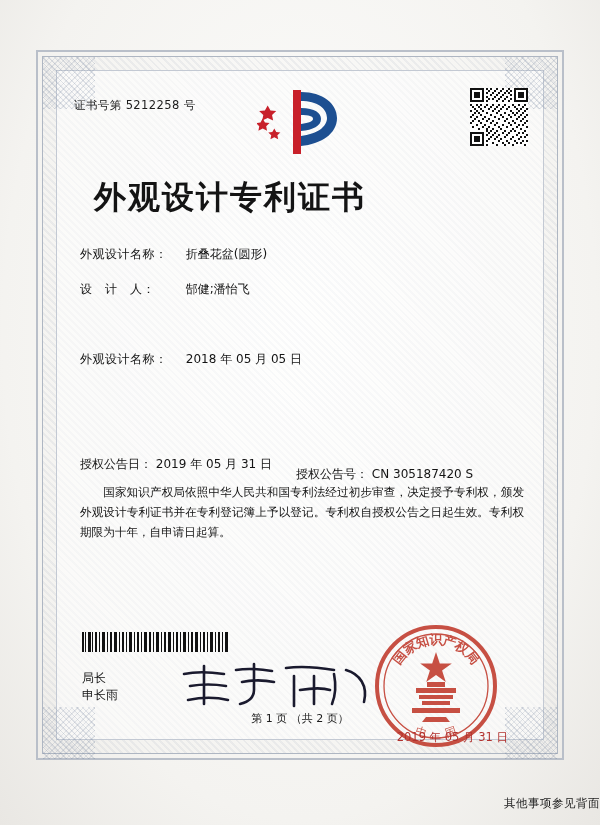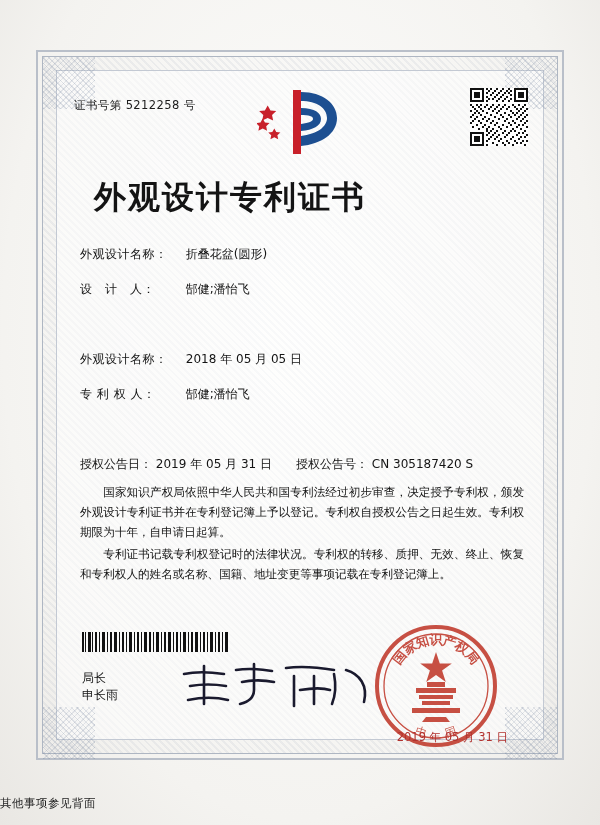--- a/index.html
+++ b/index.html
@@ -181,21 +181,21 @@
     position: absolute;
     left: 0; right: 0; bottom: 14px;
     text-align: center;
     font-size: 11px;
     color: #1b1b1b;
   }
 
   #footnote {
     position: absolute;
     left: 0; right: 0; bottom: 14px;
-    text-align: left;
+    text-align: right;
     font-size: 11.5px;
     color: #1f1f1f;
     letter-spacing: 0.5px;
   }
 </style>
 </head>
 <body>
 
 <div id="page">
   <div id="paper"></div>
@@ -431,37 +431,32 @@
       <span class="value">折叠花盆(圆形)</span>
     </div>
     <div class="field" style="top:211px">
       <span class="label">设　计　人：</span>
       <span class="value">郜健;潘怡飞</span>
     </div>
     <div class="field" style="top:281px">
       <span class="label">外观设计名称：</span>
       <span class="value">2018 年 05 月 05 日</span>
     </div>
-    <div class="field" style="top:316px">
-      <span class="label">专 利 权 人：</span>
-      <span class="value">郜健;潘怡飞</span>
-    </div>
 
     <div class="field2" style="left:24px; top:386px">
       <span>授权公告日：</span>
       <span>2019 年 05 月 31 日</span>
     </div>
-    <div class="field2" style="left:240px; top:386px">
+    <div class="field2" style="left:240px; top:396px">
       <span>授权公告号：</span>
       <span>CN 305187420 S</span>
     </div>
 
     <div id="para-wrap">
       <p>国家知识产权局依照中华人民共和国专利法经过初步审查，决定授予专利权，颁发外观设计专利证书并在专利登记簿上予以登记。专利权自授权公告之日起生效。专利权期限为十年，自申请日起算。</p>
-      <p>专利证书记载专利权登记时的法律状况。专利权的转移、质押、无效、终止、恢复和专利权人的姓名或名称、国籍、地址变更等事项记载在专利登记簿上。</p>
     </div>
 
     <svg id="barcode" viewBox="0 0 148 20" shape-rendering="crispEdges">
       <g fill="#111">
         <rect x="0" y="0" width="2" height="20"></rect>
           <rect x="3" y="0" width="1" height="20"></rect>
         <rect x="6" y="0" width="3" height="20"></rect>
           <rect x="10" y="0" width="1" height="20"></rect>
         <rect x="13" y="0" width="2" height="20"></rect>
           <rect x="17" y="0" width="1" height="20"></rect>
@@ -547,16 +542,17 @@
           <text x="64" y="22" text-anchor="middle" transform="rotate(52 64 64)">局</text>
         </g>
         <g fill="#c0392b" font-family="DejaVu Sans, sans-serif" font-size="11">
           <text x="64" y="116" text-anchor="middle" transform="rotate(-18 64 64)">国</text>
           <text x="64" y="116" text-anchor="middle" transform="rotate(18 64 64)">中</text>
         </g>
       </g>
     </svg>
     <div id="seal-date">2019 年 05 月 31 日</div>
 
+    <div id="page-num">第 1 页 （共 2 页）</div>
   </div>
 
   <div id="footnote">其他事项参见背面</div>
 </div>
 
 </body></html>

